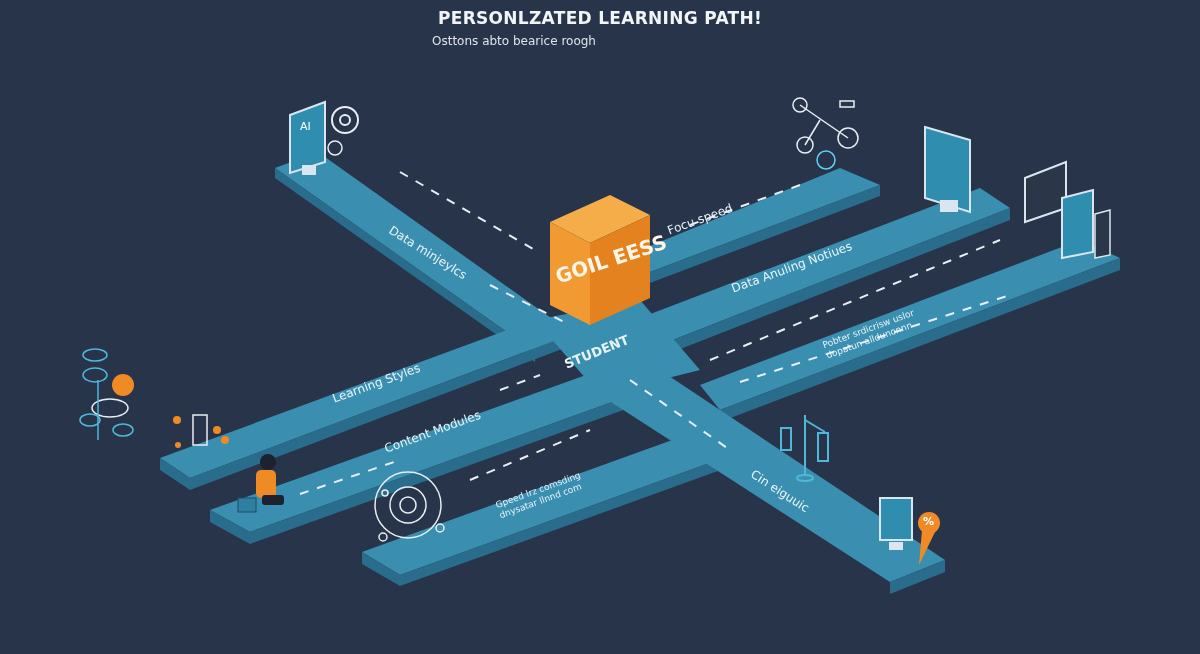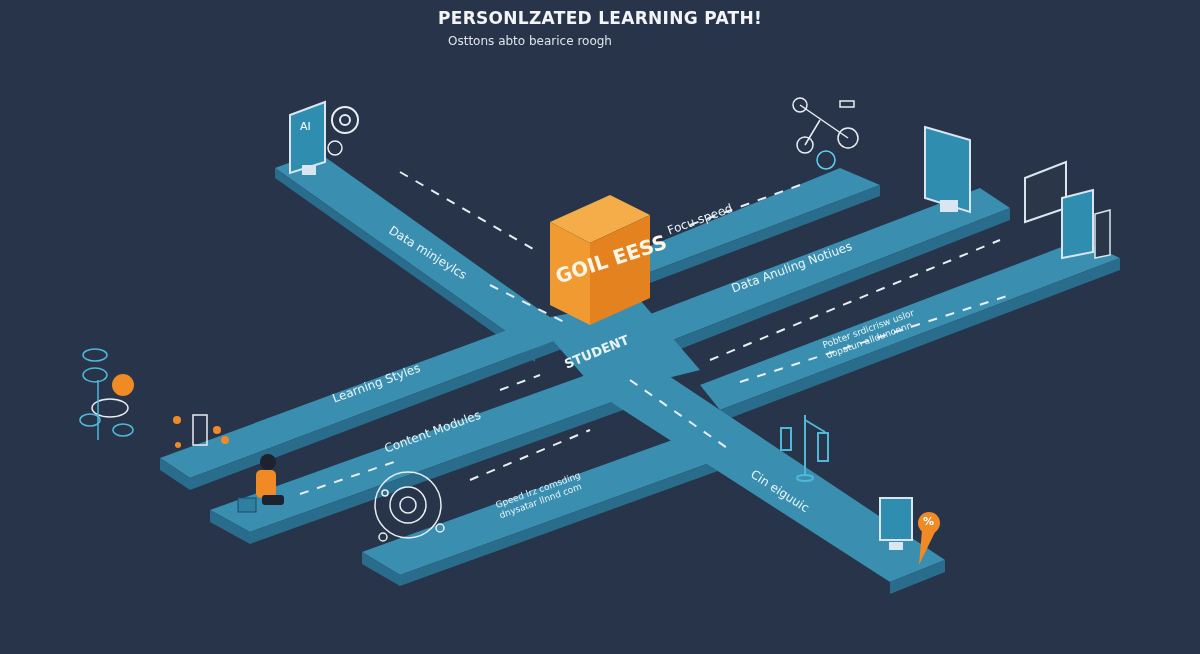--- a/index.html
+++ b/index.html
@@ -9,21 +9,21 @@
     font-family:"DejaVu Sans", sans-serif;
     position:relative;
   }
   .title {
     position:absolute; left:0; width:1200px; top:8px; text-align:center;
     color:#f2f4f7; font-weight:bold; font-size:17px; letter-spacing:0.3px;
     font-family:"DejaVu Sans", sans-serif;
   }
   .subtitle {
     position:absolute; left:0; width:1028px; top:34px; text-align:center;
-    color:#dfe4ea; font-size:12px;margin-left:16px;
+    color:#dfe4ea; font-size:12px;
   }
   svg#scene { position:absolute; left:0; top:0; }
   .lbl {
     position:absolute; color:#e8f4f8; font-size:12px; white-space:nowrap;
     transform-origin:left center;
   }
   .lbl.small { font-size:9px; line-height:11px; }
   .cube-label {
     position:absolute; color:#fff6e8; font-weight:bold; font-size:20px;
     transform-origin:left center; white-space:nowrap;

